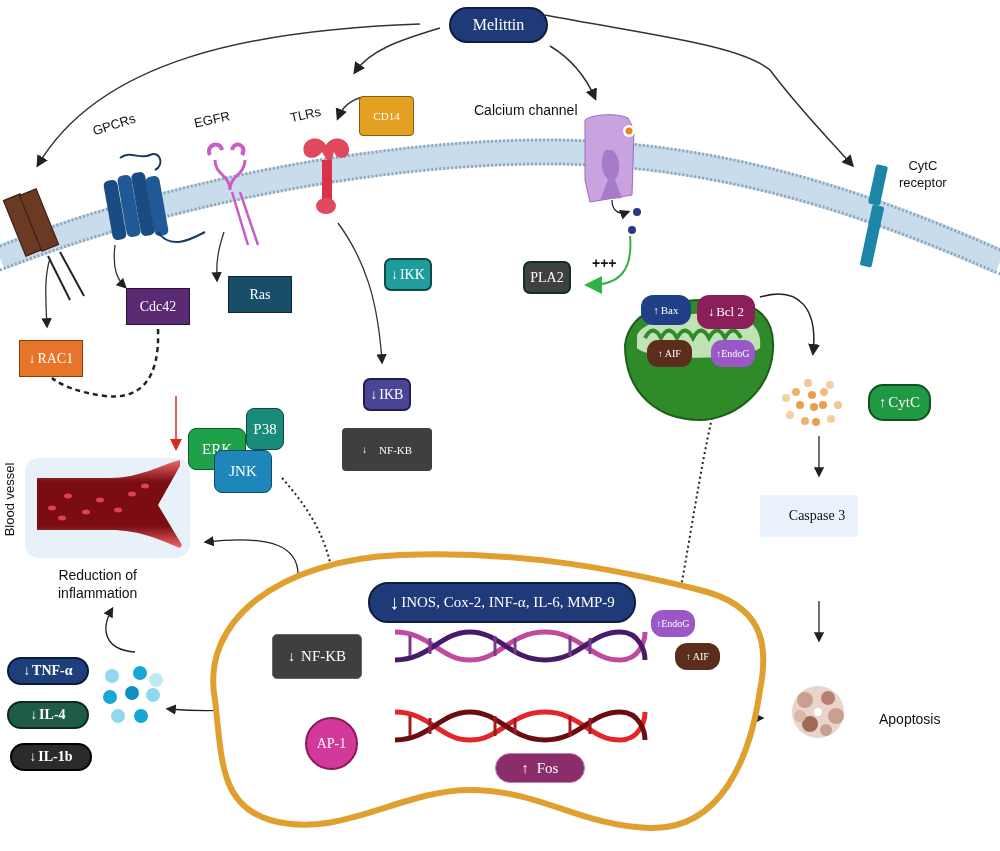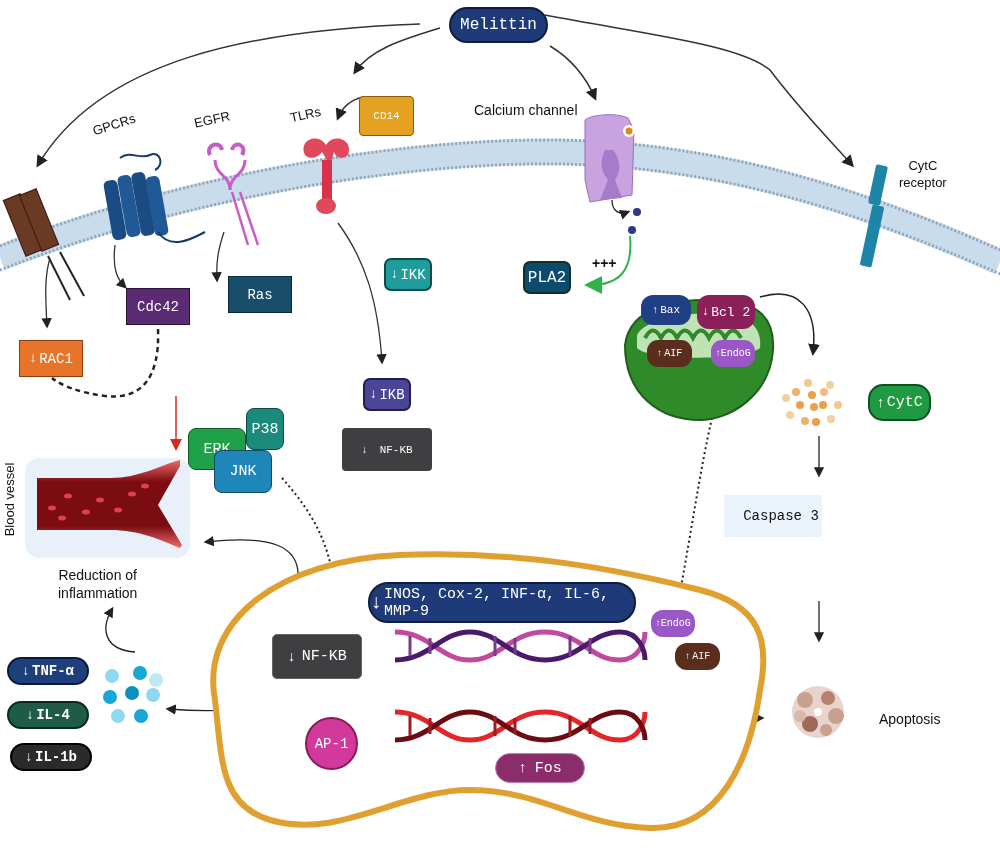--- a/index.html
+++ b/index.html
@@ -1,19 +1,19 @@
 <!DOCTYPE html>
 <html><head>
 <meta charset="utf-8">
 <style>
   html, body { margin:0; padding:0; background:#ffffff; }
   body { width:1000px; height:851px; position:relative; overflow:hidden; font-family:"Liberation Sans", sans-serif; }
   #stage { position:absolute; left:0; top:0; width:1000px; height:851px; }
   .lbl { position:absolute; font-family:"Liberation Sans", sans-serif; color:#111; }
-  .box { position:absolute; display:flex; align-items:center; justify-content:center; color:#fff; font-family:Liberation Mono, monospace; box-sizing:border-box; }
+  .box { position:absolute; display:flex; align-items:center; justify-content:center; color:#fff; font-family:Liberation Serif, serif; box-sizing:border-box; }
   .arr { font-size:0.95em; margin-right:2px; }
 </style>
 </head>
 <body>
 
 <div id="stage">
 <svg width="1000" height="851" viewBox="0 0 1000 851" style="position:absolute;left:0;top:0">
   <defs>
     <marker id="ah" markerWidth="8" markerHeight="8" refX="6" refY="4" orient="auto">
       <path d="M0,0 L8,4 L0,8 Z" fill="#222"></path>
@@ -212,21 +212,21 @@
 <div class="lbl" style="left:194px;top:112px;font-size:13px;transform:rotate(-12deg);">EGFR</div>
 <div class="lbl" style="left:290px;top:107px;font-size:13px;transform:rotate(-12deg);">TLRs</div>
 <div class="box" style="left:359px;top:96px;width:55px;height:40px;border-radius:4px;background:#e3a021;border:1.5px solid #8a5c10;font-size:11px;">CD14</div>
 <div class="lbl" style="left:474px;top:102px;font-size:14px;">Calcium channel</div>
 <div class="lbl" style="left:899px;top:157px;font-size:13px;text-align:center;line-height:17px;">
   <div>CytC</div>
   <div>receptor</div>
 </div>
 
 <div class="lbl" style="left:592px;top:255px;font-size:14px;font-weight:bold;">+++</div>
-<div class="box" style="left:523px;top:261px;width:48px;height:33px;border-radius:7px;background:#0c4a6e;border:2px solid #0f3024;font-size:16px;">PLA2</div>
+<div class="box" style="left:523px;top:261px;width:48px;height:33px;border-radius:7px;background:#404040;border:2px solid #0f3024;font-size:14px;">PLA2</div>
 
 <div class="box" style="left:126px;top:288px;width:64px;height:37px;background:#5a2a72;border:1.5px solid #2b1238;font-size:14px;">Cdc42</div>
 <div class="box" style="left:228px;top:276px;width:64px;height:37px;background:#184e6a;border:1.5px solid #0b2a3a;font-size:14px;">Ras</div>
 <div class="box" style="left:19px;top:340px;width:64px;height:37px;background:#e8742a;border:1.5px solid #8a3e10;font-size:14px;">
   <span class="arr">↓</span>
       <span>RAC1</span>
 </div>
 <div class="box" style="left:384px;top:258px;width:48px;height:33px;border-radius:7px;background:#1f9c9c;border:2px solid #0e4a4a;font-size:14px;">
   <span class="arr">↓</span>
       <span>IKK</span>
@@ -257,21 +257,21 @@
 </div>
 <div class="box" style="left:711px;top:340px;width:44px;height:27px;border-radius:11px;background:#9a57c6;font-size:10px;">
   <span class="arr" style="margin-right:0">↑</span>
       <span>EndoG</span>
 </div>
 <div class="box" style="left:868px;top:384px;width:63px;height:37px;border-radius:15px;background:#1f9a42;border:2px solid #0f5022;font-size:15px;">
   <span class="arr">↑</span>
       <span>CytC</span>
 </div>
 
-<div class="box" style="left:724px;top:495px;width:98px;height:42px;background:#eaf2fb;color:#111;font-size:14px;padding-left:16px;">Caspase 3</div>
+<div class="box" style="left:760px;top:495px;width:98px;height:42px;background:#eaf2fb;color:#111;font-size:14px;padding-left:16px;">Caspase 3</div>
 <div class="lbl" style="left:879px;top:711px;font-size:14px;">Apoptosis</div>
 
 <div class="lbl" style="left:-27px;top:492px;font-size:13px;transform:rotate(-90deg);white-space:nowrap;">Blood vessel</div>
 <div class="lbl" style="left:58px;top:566px;font-size:14px;text-align:center;line-height:18px;">
   <div>Reduction of</div>
   <div>inflammation</div>
 </div>
 <div class="box" style="left:7px;top:657px;width:82px;height:28px;border-radius:14px;background:#1f3f7a;border:2px solid #0a1a3a;font-size:14px;font-weight:bold;">
   <span class="arr">↓</span>
       <span>TNF-α</span>

